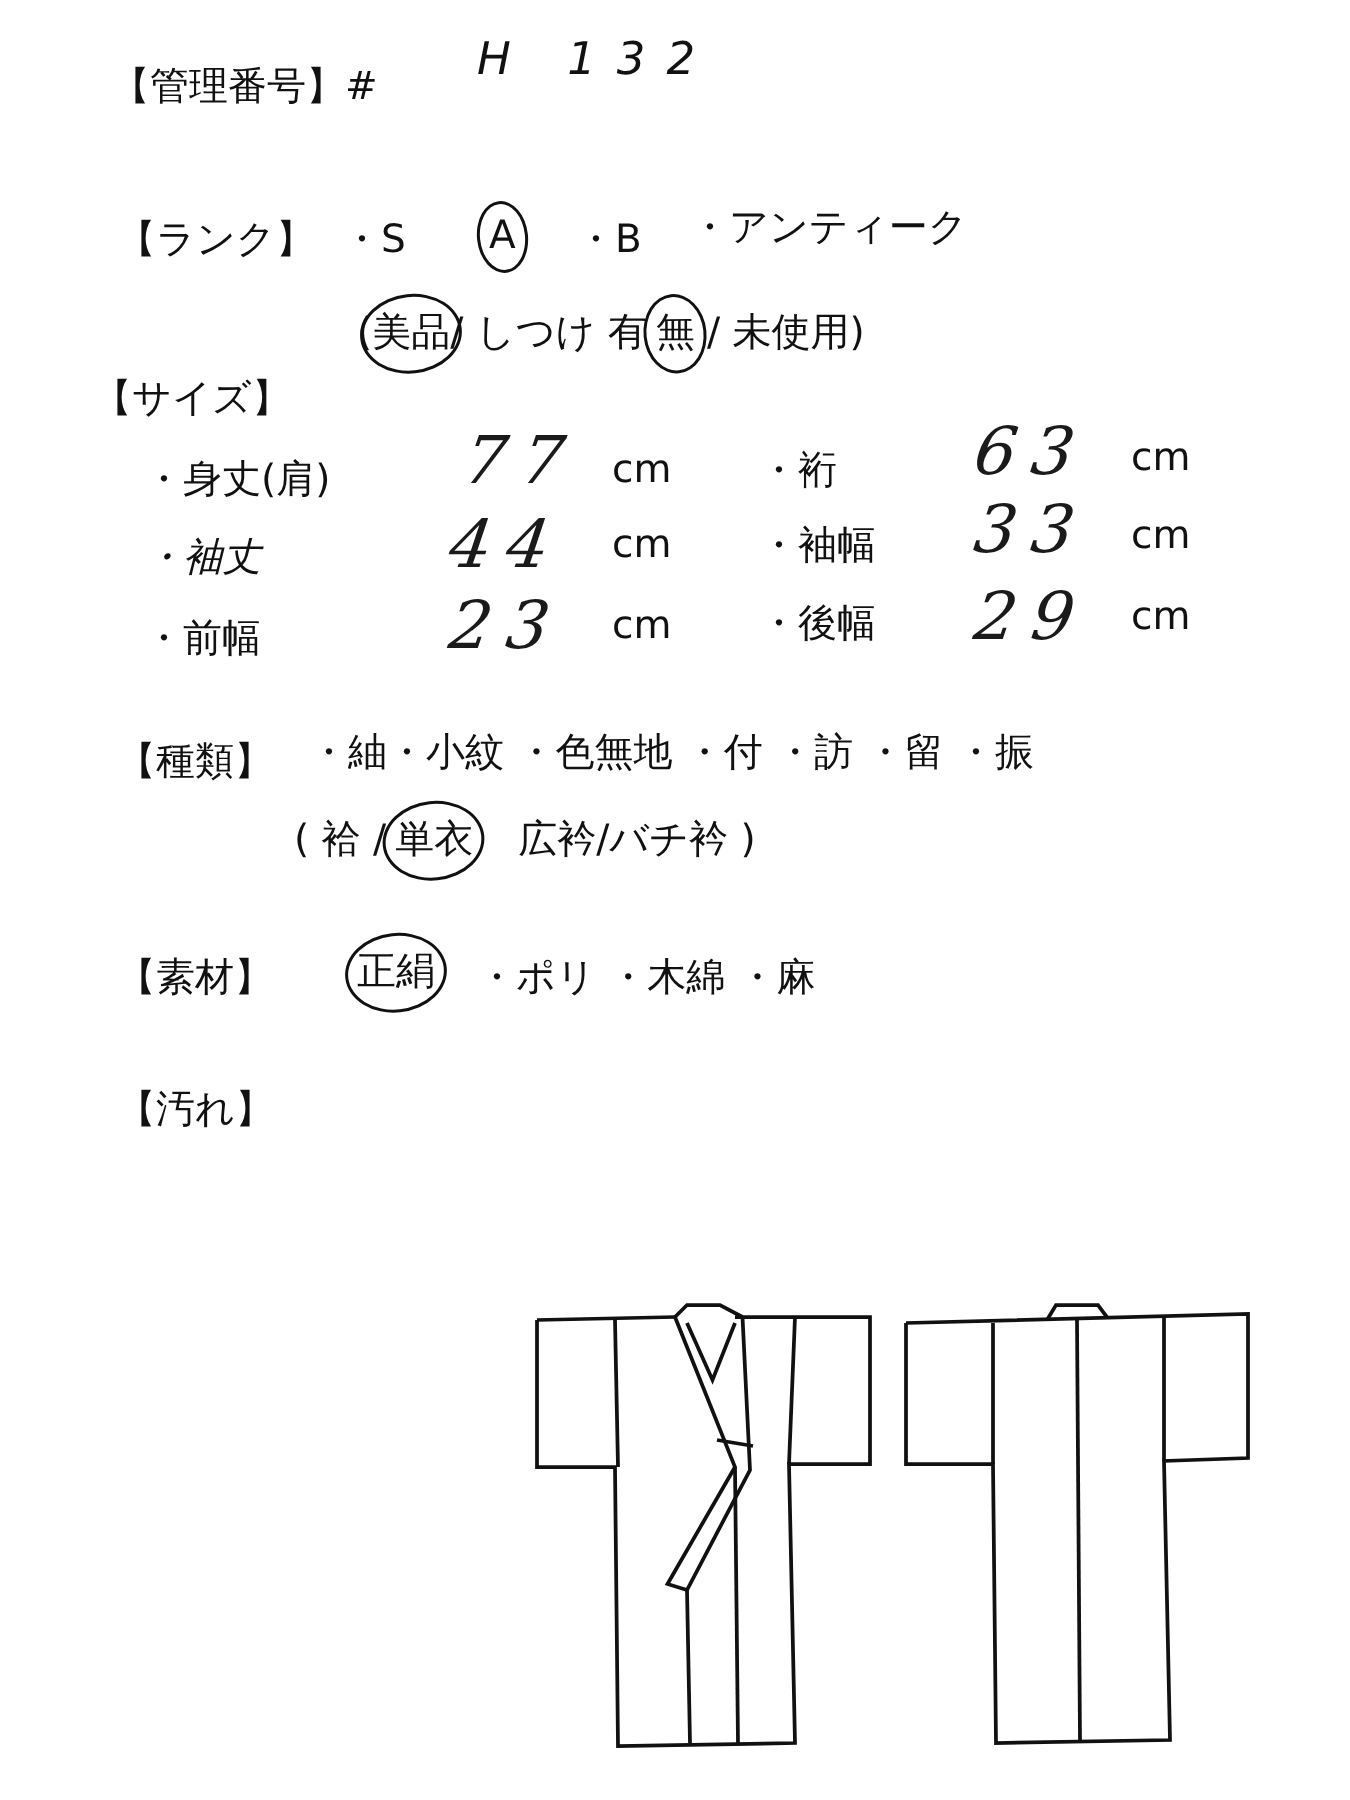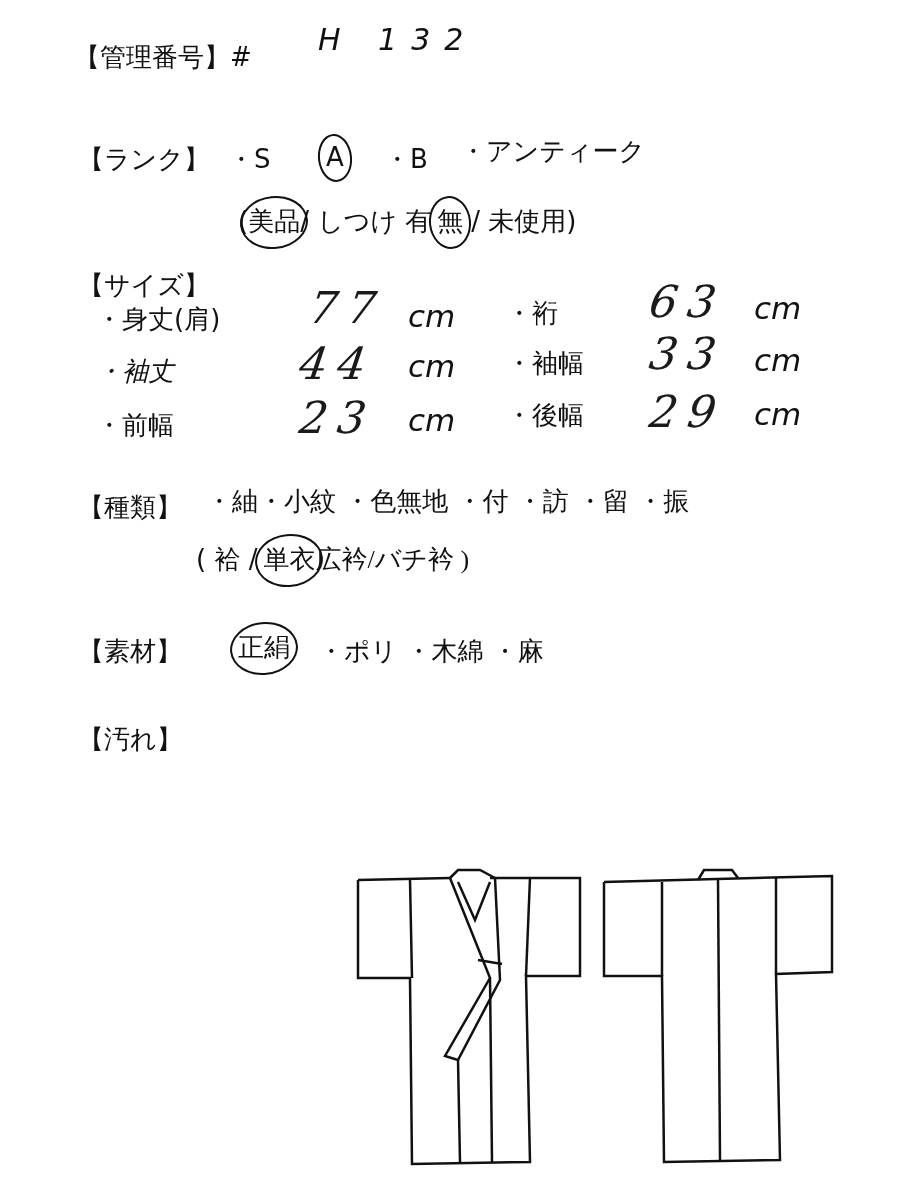--- a/index.html
+++ b/index.html
@@ -7,42 +7,42 @@
          font-family: "DejaVu Sans", "Liberation Sans", sans-serif; color: #111; }
   .abs { position: absolute; white-space: nowrap; }
   .label { font-size: 26px; letter-spacing: 0px; }
   .hand { font-family: "DejaVu Serif", "Liberation Serif", serif; font-style: italic;
           font-size: 44px; color: #1a1a1a; letter-spacing: 10px; transform: skewX(-8deg); }
   .handid { font-family: "DejaVu Sans", sans-serif; font-style: italic; font-size: 30px;
             letter-spacing: 14px; font-weight: 300; }
   .circled { position: relative; display: inline-block; }
   .circled::after { content: ""; position: absolute; left: -8px; top: -8px; right: -8px; bottom: -10px;
                     border: 2.5px solid #111; border-radius: 50%; transform: rotate(-6deg); }
-  .cm { font-size: 31px; font-style: italic; }
+  .cm { font-size: 26px; }
   svg { position: absolute; }
 </style>
 </head>
 <body>
 
 <div class="abs label" style="left:74px;top:40px;">【管理番号】#</div>
 <div class="abs handid" style="left:318px;top:22px;">H 132</div>
 
 <div class="abs label" style="left:78px;top:142px;">【ランク】</div>
 <div class="abs label" style="left:228px;top:142px;">・S</div>
 <div class="abs label" style="left:326px;top:142px;">
   <span class="circled">A</span>
 </div>
 <div class="abs label" style="left:384px;top:142px;">・B</div>
 <div class="abs label" style="left:460px;top:134px;">・アンティーク</div>
 
 <div class="abs label" style="left:226px;top:204px;margin-left:12px;">
   <span>(</span><span class="circled">美品</span><span>/ しつけ 有</span><span class="circled" style="margin-left:6px;">無</span><span style="margin-left:8px;">/ 未使用)</span>
 </div>
 
-<div class="abs label" style="left:78px;top:248px;margin-top:20px;">【サイズ】</div>
+<div class="abs label" style="left:62px;top:248px;">【サイズ】</div>
 
 <div class="abs label" style="left:96px;top:302px;">・身丈(肩)</div>
 <div class="abs hand" style="left:310px;top:282px;">77</div>
 <div class="abs cm" style="left:408px;top:298px;">cm</div>
 <div class="abs label" style="left:506px;top:296px;">・裄</div>
 <div class="abs hand" style="left:650px;top:276px;">63</div>
 <div class="abs cm" style="left:754px;top:290px;">cm</div>
 
 <div class="abs label" style="left:96px;top:354px;font-style:italic;">・袖丈</div>
 <div class="abs hand" style="left:300px;top:338px;">44</div>
@@ -54,21 +54,21 @@
 <div class="abs label" style="left:96px;top:408px;text-align:right;">・前幅</div>
 <div class="abs hand" style="left:300px;top:392px;">23</div>
 <div class="abs cm" style="left:408px;top:402px;">cm</div>
 <div class="abs label" style="left:506px;top:398px;text-align:right;">・後幅</div>
 <div class="abs hand" style="left:650px;top:386px;">29</div>
 <div class="abs cm" style="left:754px;top:396px;">cm</div>
 
 <div class="abs label" style="left:78px;top:490px;">【種類】</div>
 <div class="abs label" style="left:206px;top:484px;">・紬・小紋 ・色無地 ・付 ・訪 ・留 ・振</div>
 <div class="abs label" style="left:196px;top:542px;">
-  <span>( 袷 /</span><span class="circled" style="margin-left:6px;">単衣</span><span style="font-family:Liberation Serif, serif;">広衿/バチ衿 )</span>
+  <span>( 袷 /</span><span class="circled" style="margin-left:6px;">単衣</span><span style="margin-left:30px;">広衿/バチ衿 )</span>
 </div>
 
 <div class="abs label" style="left:78px;top:634px;font-family:Liberation Serif, serif;">【素材】</div>
 <div class="abs label" style="left:238px;top:630px;">
   <span class="circled">正絹</span>
 </div>
 <div class="abs label" style="left:318px;top:634px;">・ポリ ・木綿 ・麻</div>
 
 <div class="abs label" style="left:78px;top:722px;">【汚れ】</div>
 

